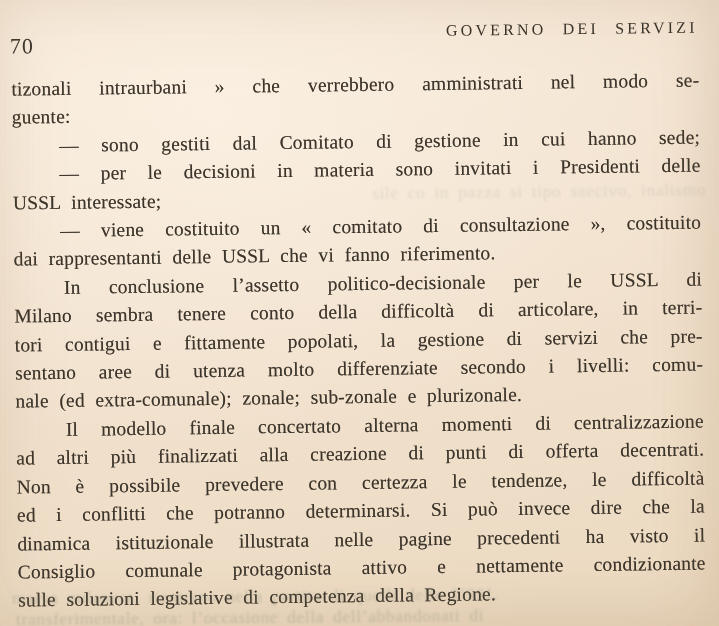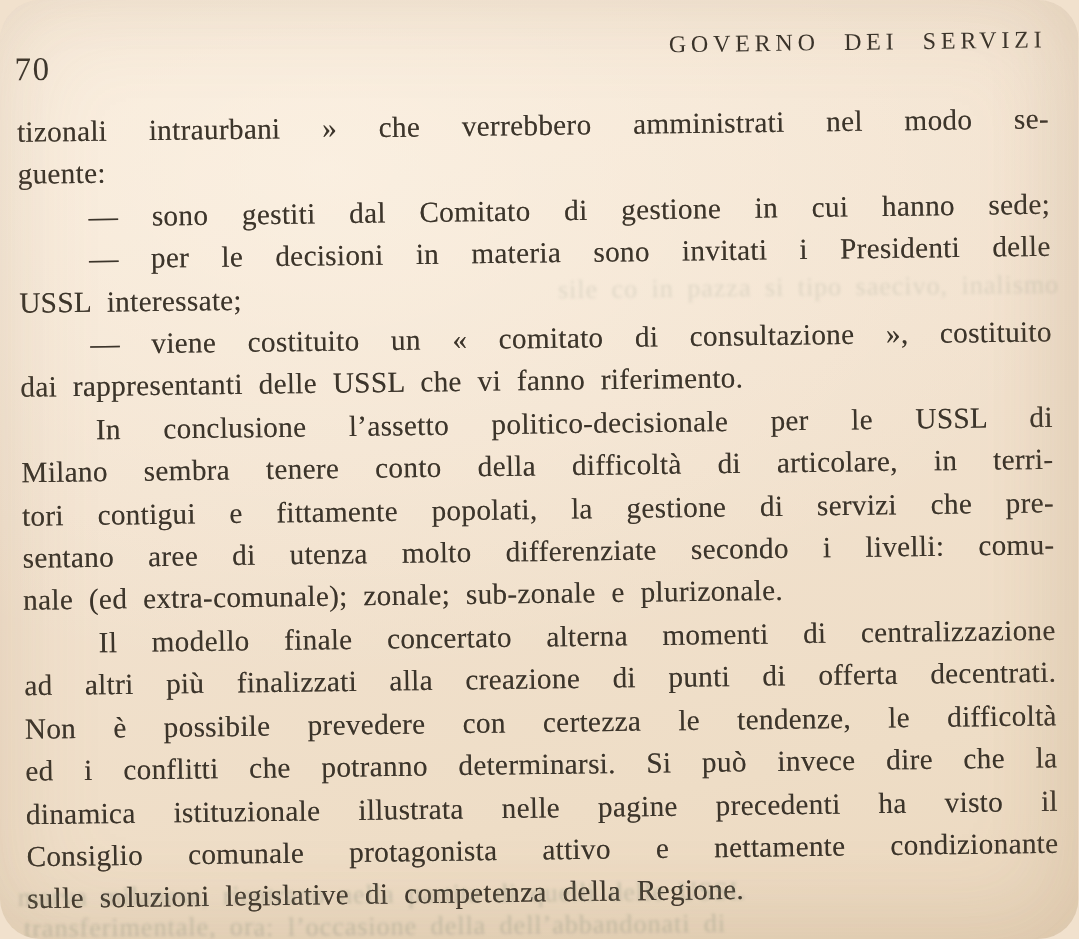--- a/index.html
+++ b/index.html
@@ -6,21 +6,20 @@
   body{
     width:719px;height:626px;overflow:hidden;
     font-family:"Liberation Serif", serif;
     background:#f1e1cd;
   }
   .page{
     position:relative;width:719px;height:626px;overflow:hidden;
     background:
       radial-gradient(120% 90% at 30% 18%, rgba(255,247,235,.55), rgba(255,247,235,0) 60%),
       linear-gradient(168deg,#f6e8d7 0%,#f2e2cf 45%,#eeddc6 80%,#ebd8bf 100%);
-    border-radius: 27px;
   }
   .page::after{
     content:"";position:absolute;inset:0;pointer-events:none;
     box-shadow:inset 0 0 70px rgba(168,136,98,.16), inset -14px -10px 50px rgba(160,128,90,.10);
   }
   .rot{position:absolute;inset:0;transform:rotate(-.75deg);transform-origin:50% 46%;}
   .pagenum{
     position:absolute;left:13px;top:29px;
     font-size:22px;color:#3a342b;letter-spacing:1px;
   }

